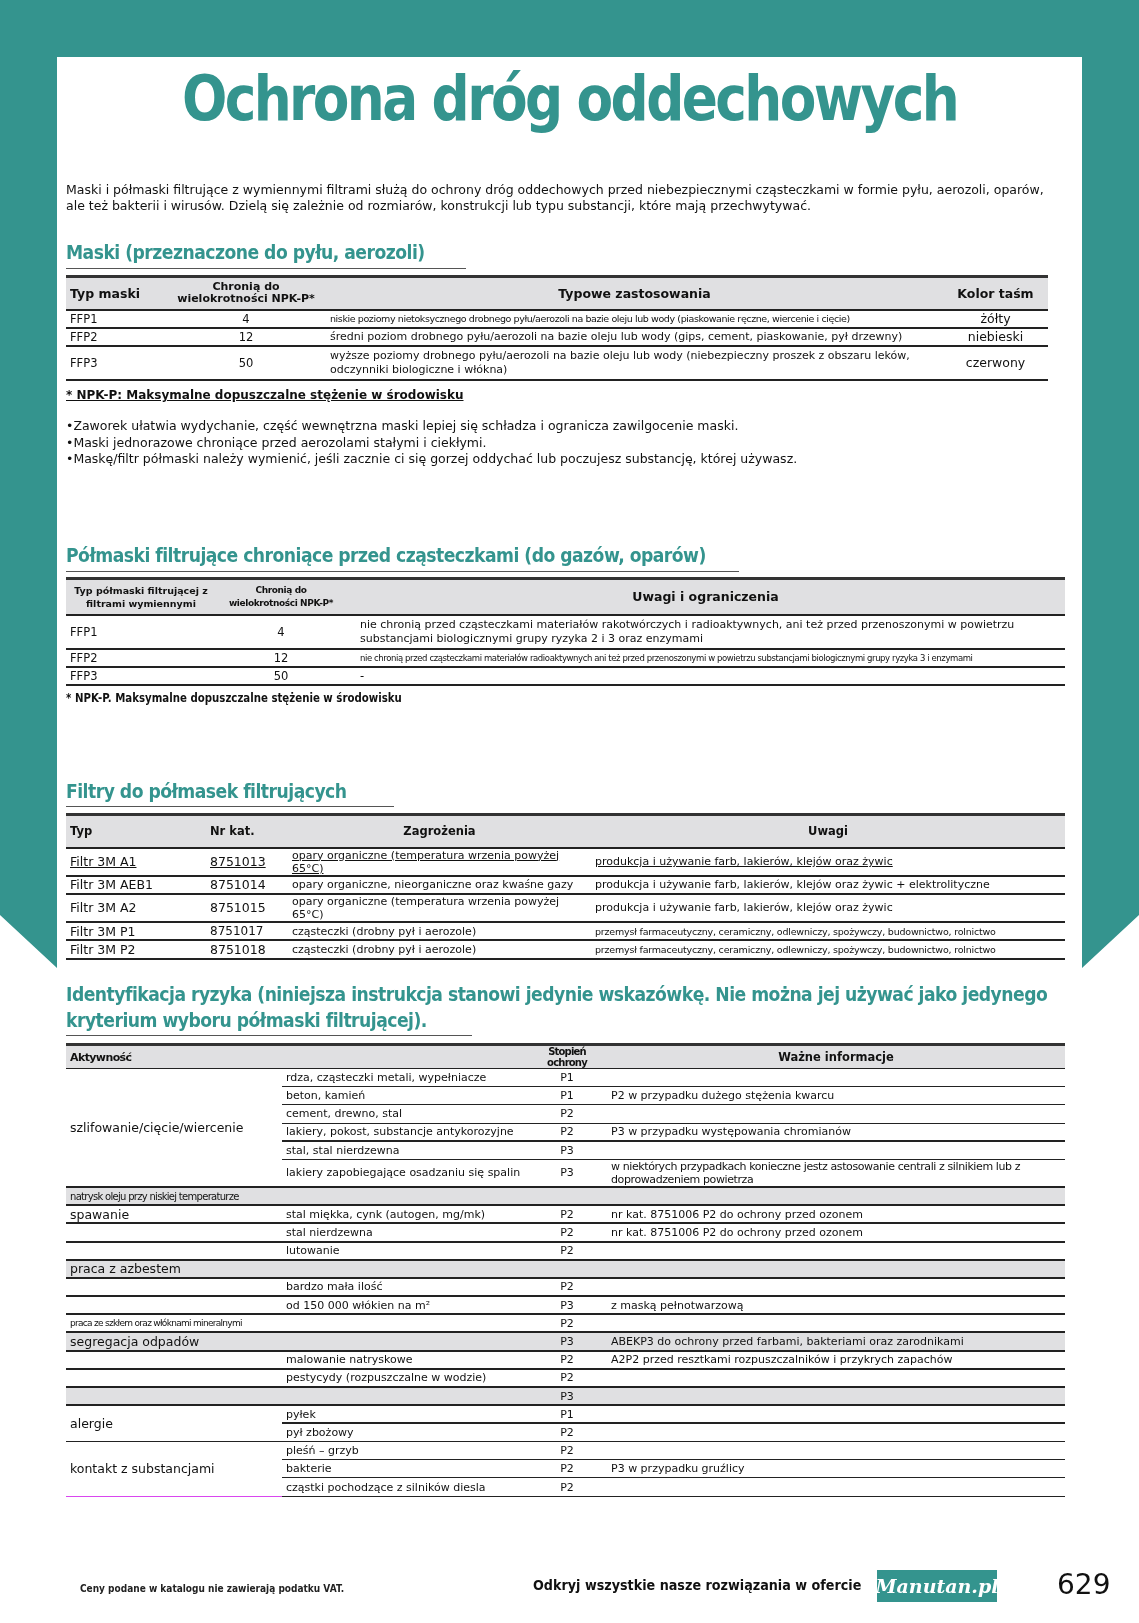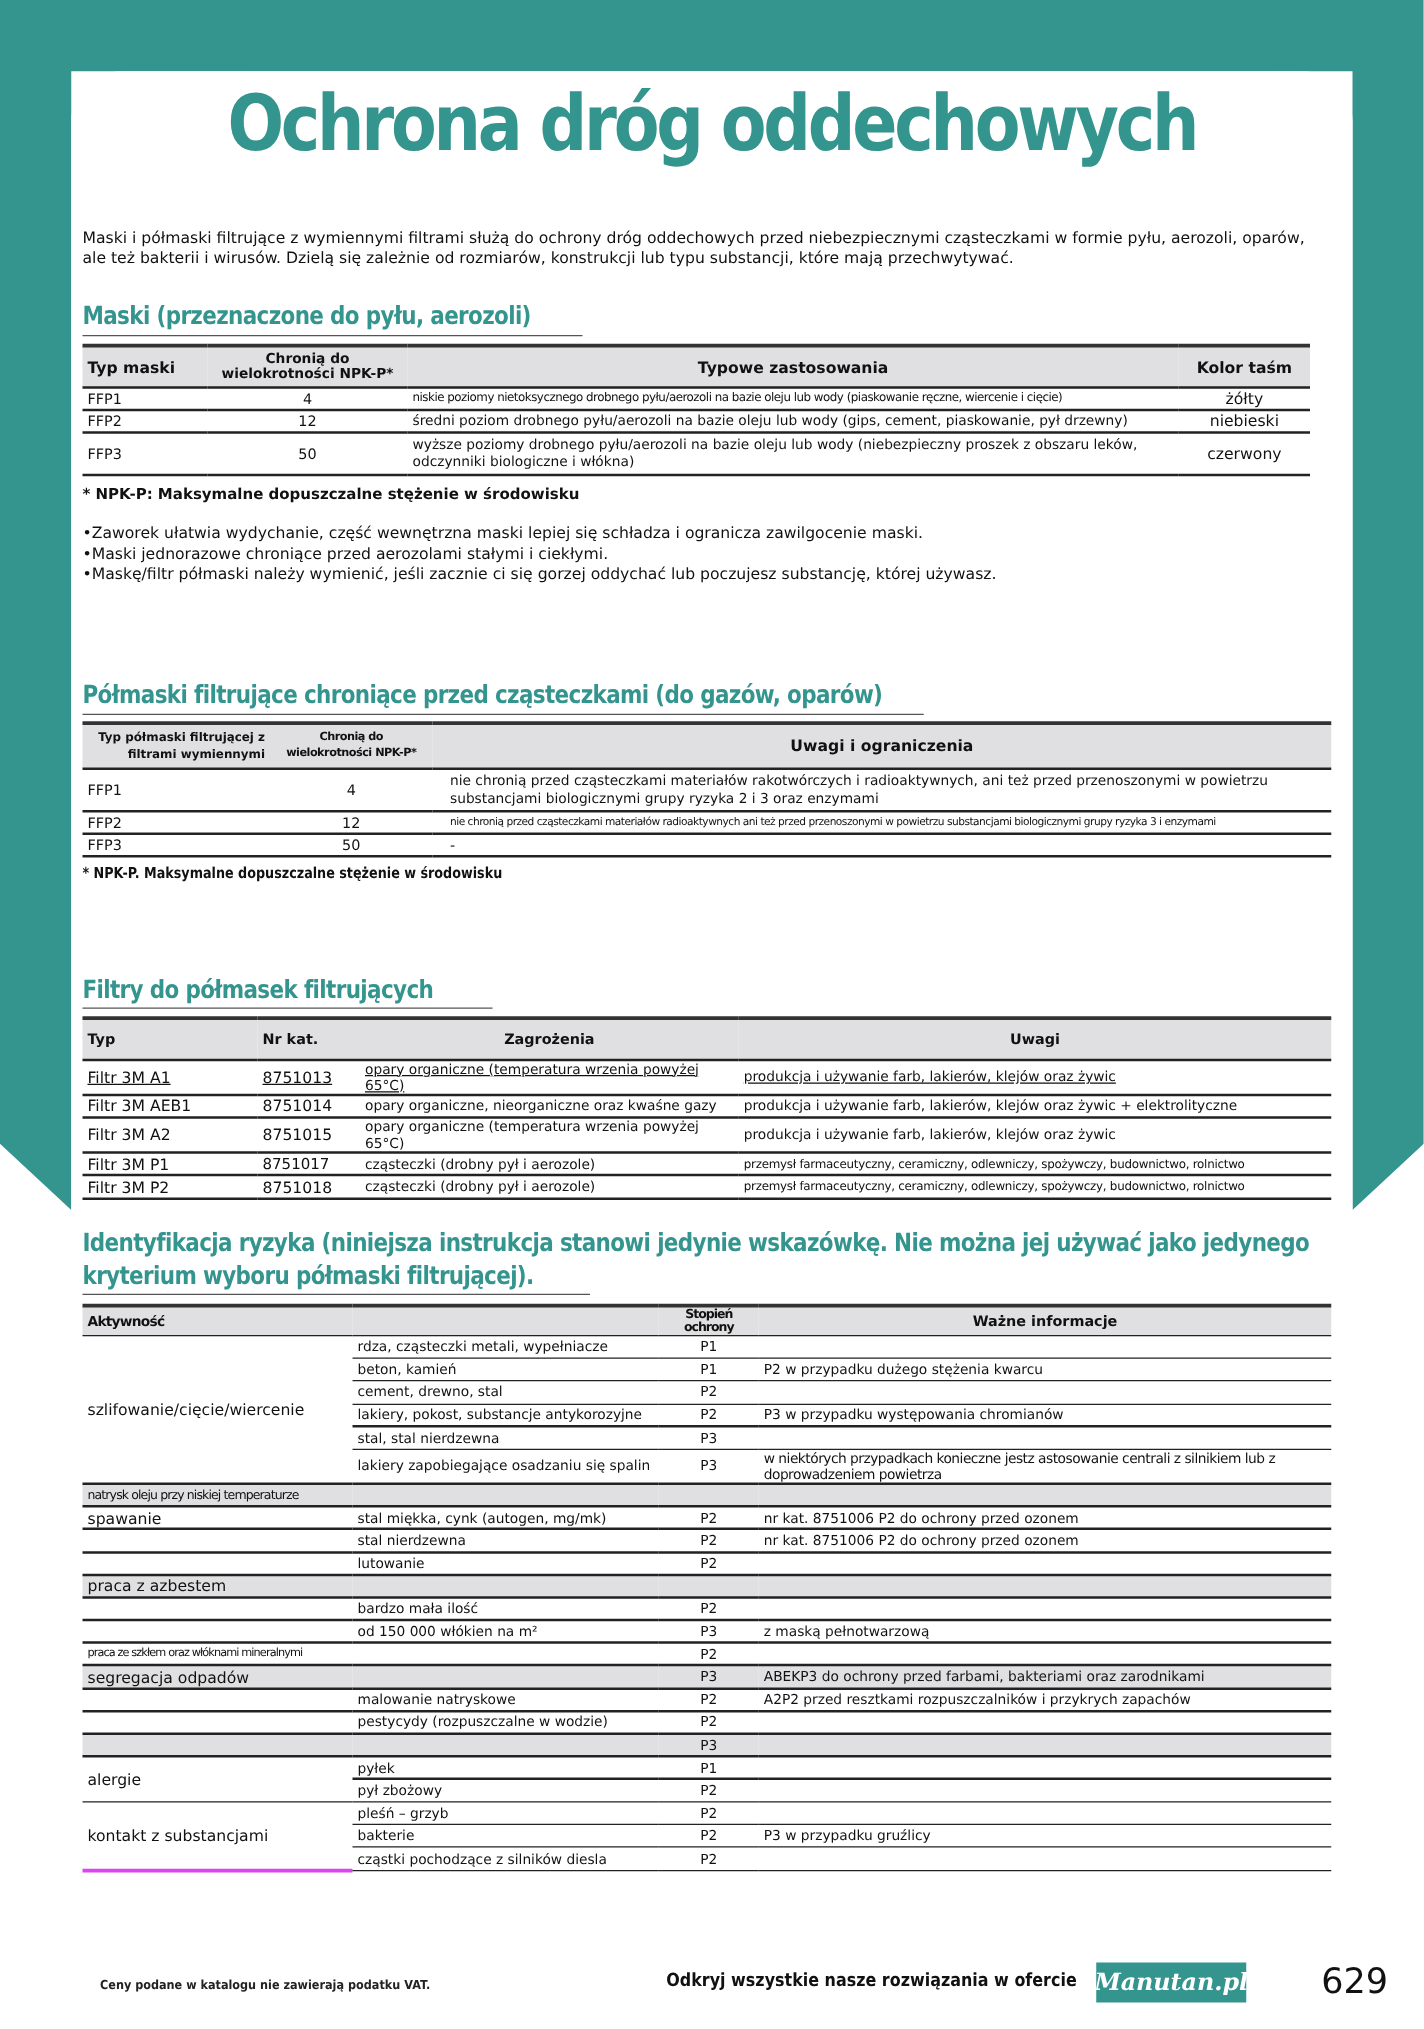--- a/index.html
+++ b/index.html
@@ -95,35 +95,35 @@
       <td class="center" style="font-size:12.5px;">niebieski</td>
     </tr>
     <tr class="row" style="height:34px;">
       <td>FFP3</td>
       <td class="center">50</td>
       <td style="font-size:11px;line-height:14px;">wyższe poziomy drobnego pyłu/aerozoli na bazie oleju lub wody (niebezpieczny proszek z obszaru leków, odczynniki biologiczne i włókna)</td>
       <td class="center" style="font-size:12.5px;">czerwony</td>
     </tr>
   </tbody>
 </table>
-<div class="note" style="top:388px;">* NPK-P: Maksymalne dopuszczalne stężenie w środowisku</div>
+<div class="note" style="top:388px;text-decoration:underline;">* NPK-P: Maksymalne dopuszczalne stężenie w środowisku</div>
 
 <ul class="bullets">
   <li>Zaworek ułatwia wydychanie, część wewnętrzna maski lepiej się schładza i ogranicza zawilgocenie maski.</li>
   <li>Maski jednorazowe chroniące przed aerozolami stałymi i ciekłymi.</li>
   <li>Maskę/filtr półmaski należy wymienić, jeśli zacznie ci się gorzej oddychać lub poczujesz substancję, której używasz.</li>
 </ul>
 
 <div class="sec-title" style="top:543px;">Półmaski filtrujące chroniące przed cząsteczkami (do gazów, oparów)</div>
 <div class="sec-rule" style="top:571px;width:673px;"></div>
 
 <table style="left:66px;top:577px;width:999px;">
   <thead>
     <tr class="top-rule" style="height:36px;border-bottom:2px solid #222;">
-      <th style="width:150px;text-align:right;font-size:9.5px;line-height:13px;">Typ półmaski filtrującej z filtrami wymiennymi</th>
+      <th style="width:150px;text-align:center;font-size:9.5px;line-height:13px;">Typ półmaski filtrującej z filtrami wymiennymi</th>
       <th class="center" style="width:130px;font-size:9px;line-height:13px;letter-spacing:-0.4px;">Chronią do wielokrotności NPK-P*</th>
       <th class="center" style="font-size:12.5px;">Uwagi i ograniczenia</th>
     </tr>
   </thead>
   <tbody>
     <tr class="row" style="height:34px;">
       <td>FFP1</td>
       <td class="center">4</td>
       <td style="font-size:11px;line-height:14px;padding-left:14px;">nie chronią przed cząsteczkami materiałów rakotwórczych i radioaktywnych, ani też przed przenoszonymi w powietrzu substancjami biologicznymi grupy ryzyka 2 i 3 oraz enzymami</td>
     </tr>
@@ -309,21 +309,21 @@
       <td>pyłek</td>
       <td class="center">P1</td>
       <td></td>
     </tr>
     <tr>
       <td>pył zbożowy</td>
       <td class="center">P2</td>
       <td></td>
     </tr>
     <tr>
-      <td class="act" rowspan="3" style="border-bottom:3px solid #d946ef;">kontakt z substancjami</td>
+      <td class="act" rowspan="3" style="border-bottom:1px solid #d946ef;">kontakt z substancjami</td>
       <td>pleśń – grzyb</td>
       <td class="center">P2</td>
       <td></td>
     </tr>
     <tr>
       <td>bakterie</td>
       <td class="center">P2</td>
       <td>P3 w przypadku gruźlicy</td>
     </tr>
     <tr>

